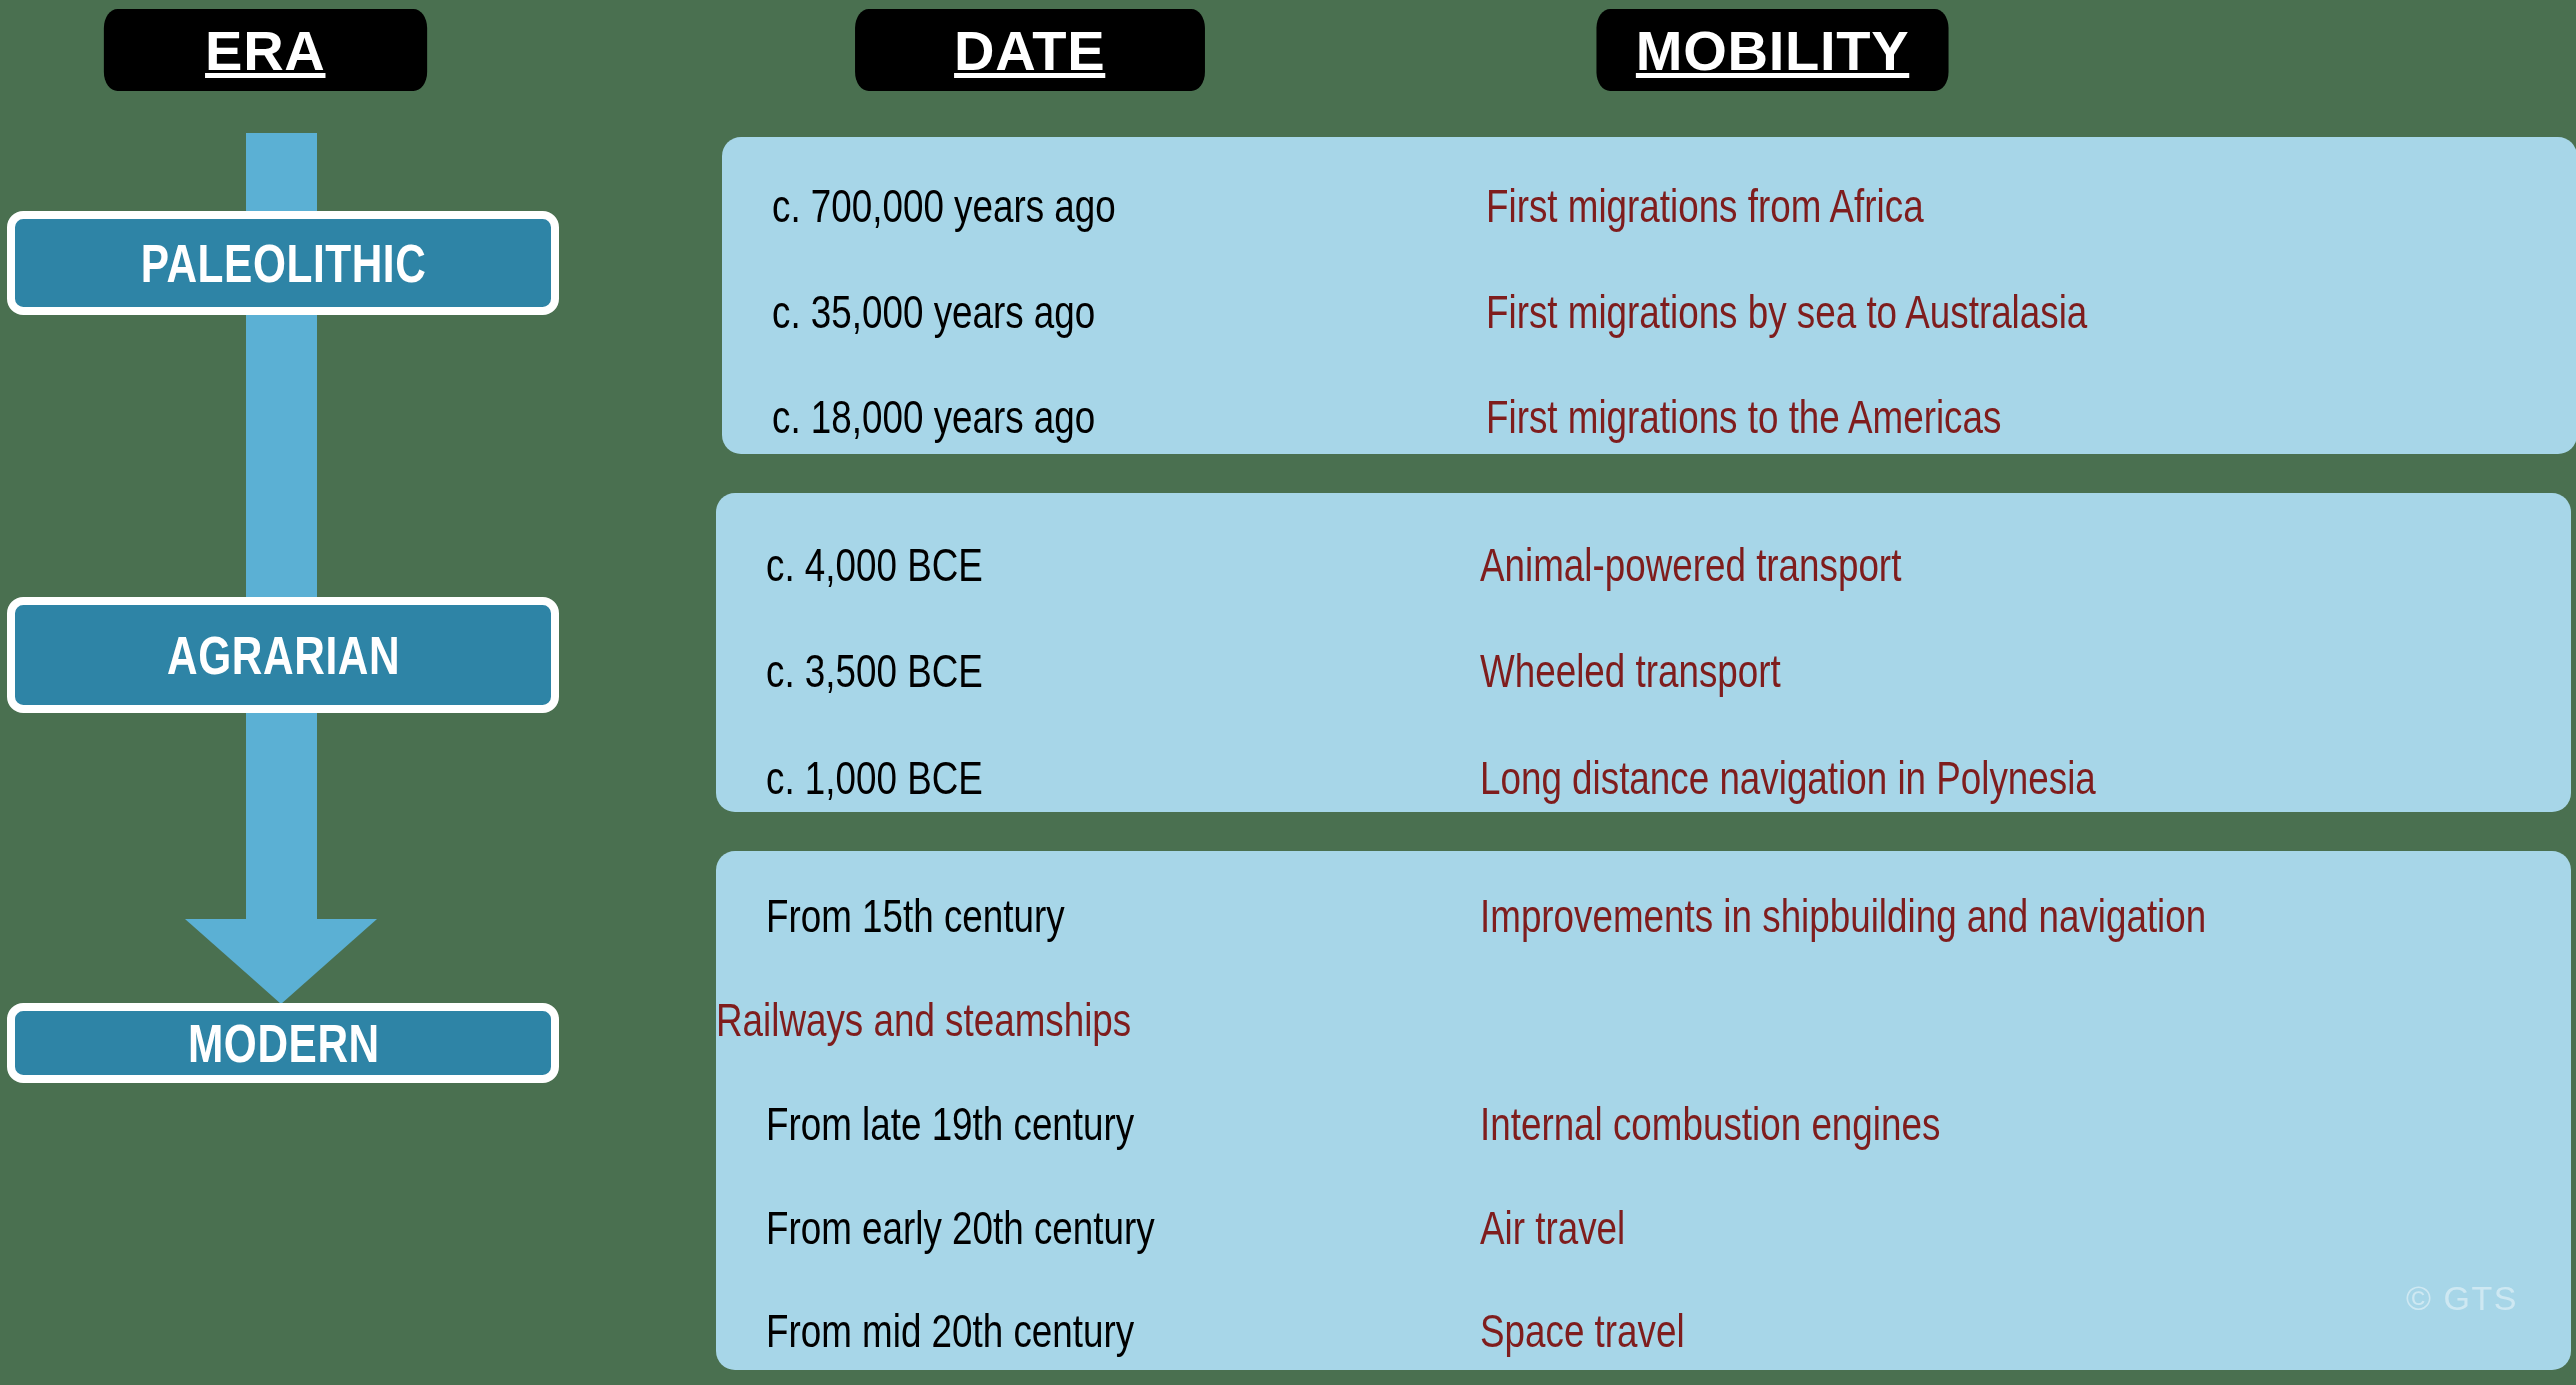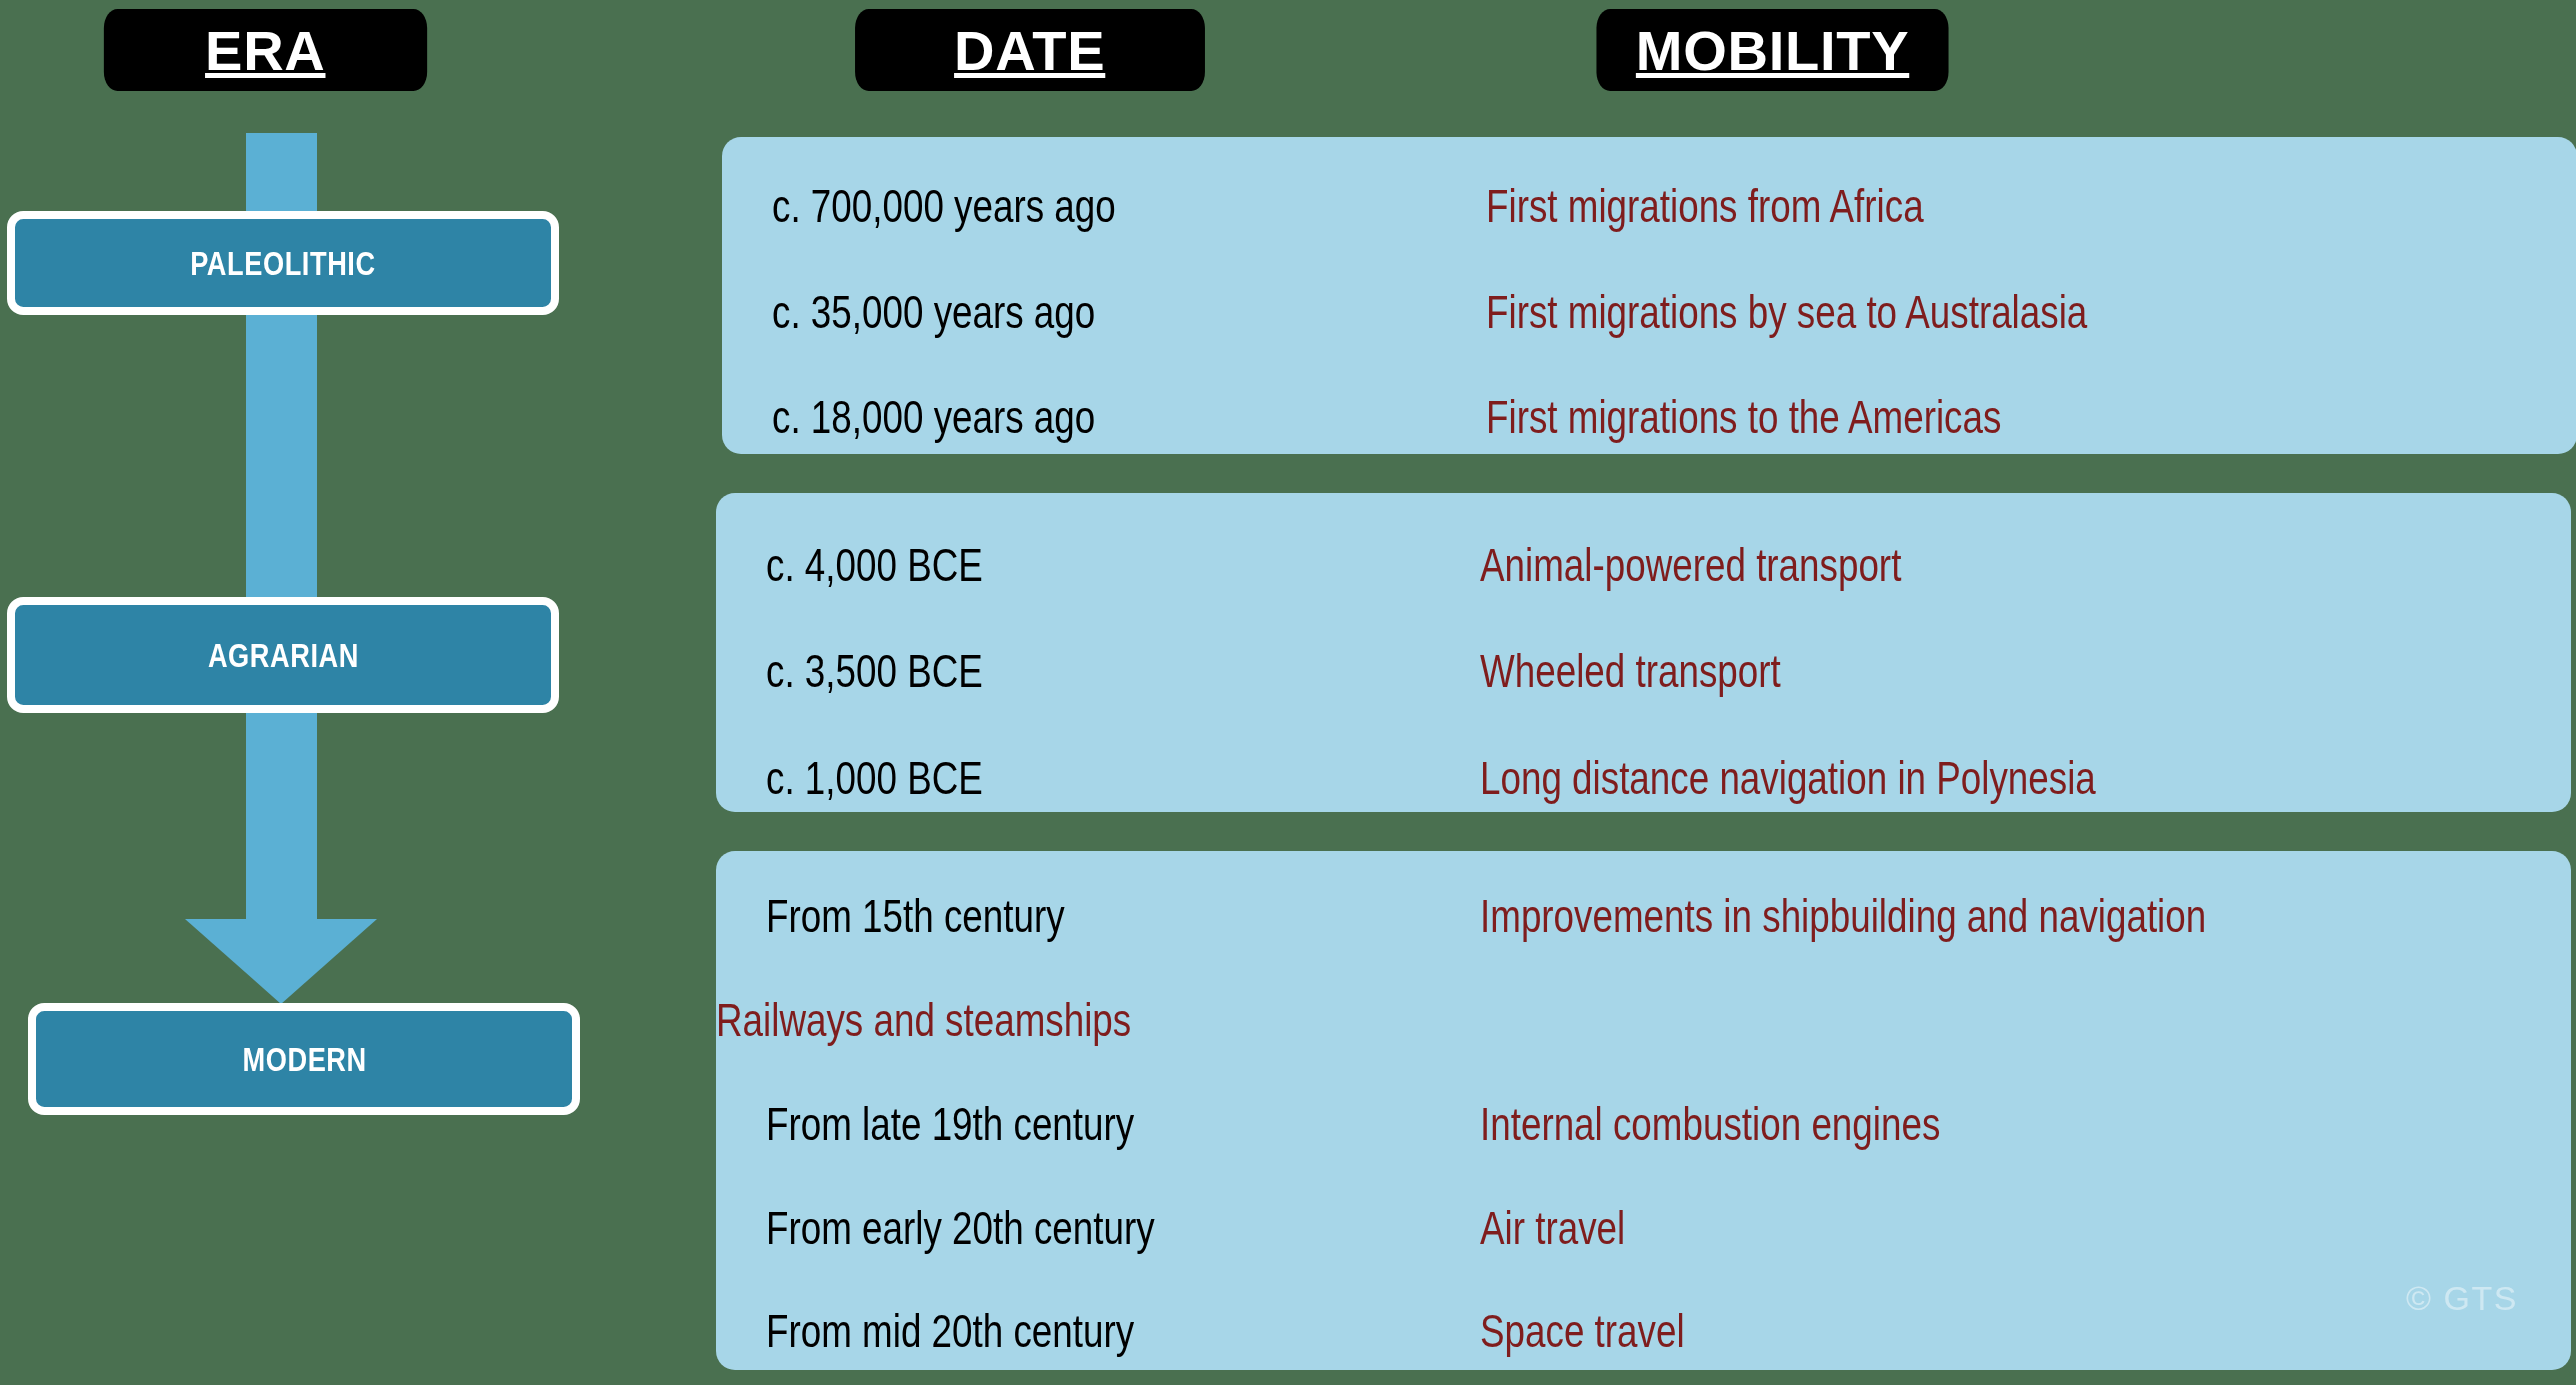--- a/index.html
+++ b/index.html
@@ -63,27 +63,27 @@
     width: 552px;
     background: #2e84a6;
     border: 8.2px solid #ffffff;
     border-radius: 16.3px;
     box-sizing: border-box;
     display: flex;
     align-items: center;
     justify-content: center;
     color: #ffffff;
     font-weight: bold;
-    font-size: 34px;
+    font-size: 53px;
     letter-spacing: 0.7px;
   }
   .era-pill .era-text { transform: scaleX(0.80); display:block; white-space:nowrap; }
   #era-paleolithic { top: 211px;  height: 104px; }
   #era-agrarian    { top: 597px;  height: 116px; }
-  #era-modern      { top: 1003px; height: 112px; margin-left: 21px; }
+  #era-modern      { top: 1003px; height: 80px; }
 
   
   .card {
     position: absolute;
     left: 716px;
     width: 1855px;
     background: #a7d6e8;
     border-radius: 19px;
     box-sizing: border-box;
     padding: 0;

